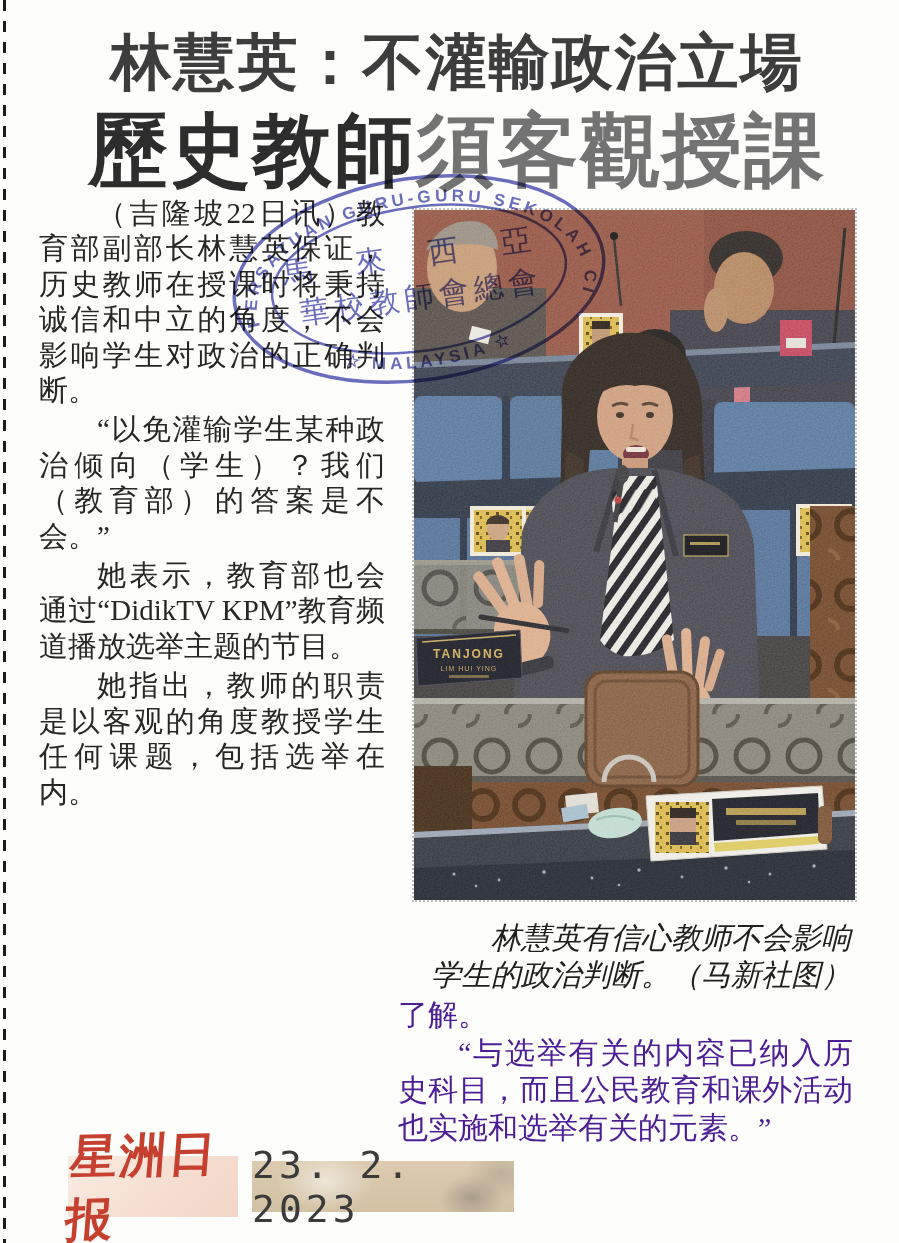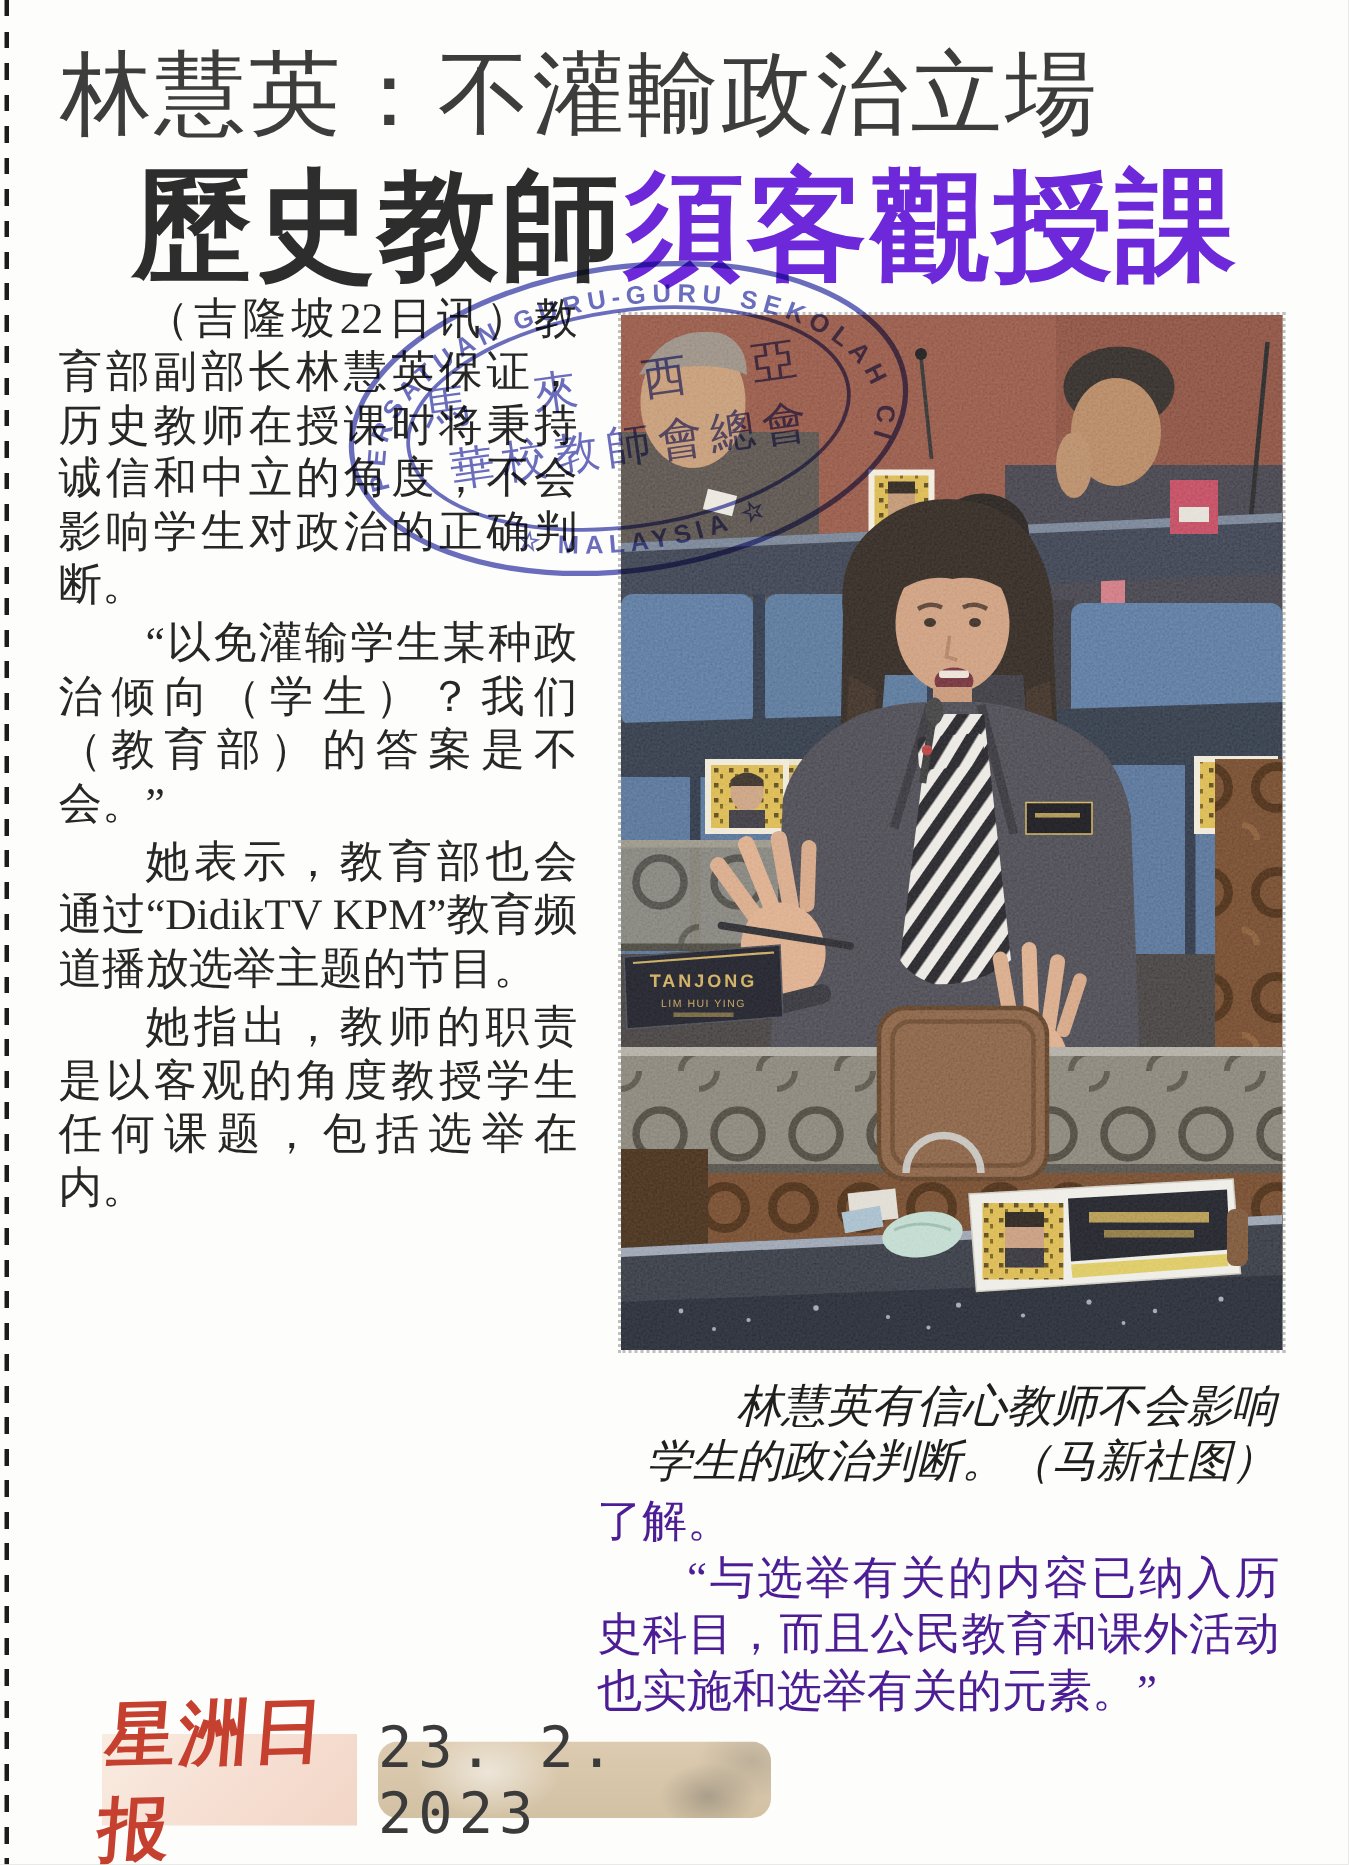--- a/index.html
+++ b/index.html
@@ -7,31 +7,31 @@
     position:relative; width:899px; height:1243px; margin:0 auto;
     background:#fdfdfb; overflow:hidden;
     font-family:"Liberation Serif", serif;
   }
   .edge-dashes {
     position:absolute; left:3px; top:0; width:3px; height:100%;
     background:repeating-linear-gradient(180deg,#1c1c1c 0 11px, transparent 11px 21px);
   }
   .headline1 {
     position:absolute; left:40px; right:25px; top:22px; margin:0;
-    white-space:nowrap;
-    font-size:61px; font-weight:400; letter-spacing:2px; color:#3d3d3d;
+    text-align:center; white-space:nowrap;
+    font-size:61px; font-weight:700; letter-spacing:2px; color:#3d3d3d;
     font-family:"Liberation Serif", serif;
   }
   .headline2 {
     position:absolute; left:35px; right:20px; top:98px; margin:0;
     text-align:center; white-space:nowrap;
     font-size:80px; font-weight:900; letter-spacing:2px; color:#2d2d2d;
     font-family:"Liberation Sans", sans-serif;
   }
-  .headline2 .red { color:#6d28d9; }
+  .headline2 .red { color:#737373; }
   .body-col {
     position:absolute; left:35px; top:192px; width:354px;
     font-size:29px; line-height:35.4px; color:#272727; text-align:justify;
   }
   .body-col p { margin:4px; text-indent:2em; }
   .photo-wrap {
     position:absolute; left:414px; top:210px; width:441px; height:690px;
     outline:2px dotted rgba(130,130,130,.5);
   }
   .photo-wrap svg { display:block; }
@@ -62,21 +62,21 @@
   }
   .footer-date {
     position:absolute; left:252px; top:1161px; width:262px; height:51px;
     background:
       radial-gradient(46px 32px at 84% 72%, rgba(118,112,104,.45), transparent 70%),
       radial-gradient(52px 36px at 95% 25%, rgba(148,138,126,.4), transparent 70%),
       radial-gradient(70px 44px at 28% 40%, rgba(255,255,255,.55), transparent 70%),
       linear-gradient(#dccbb0,#d2c1a3);
     display:flex; align-items:center; justify-content:center;
     font-family:"DejaVu Sans Mono", monospace;
-    font-size:38px; color:#3b3b3b; letter-spacing:4px;border-radius:13px;
+    font-size:38px; color:#3b3b3b; letter-spacing:4px;
   }
 </style>
 </head>
 <body>
 
 <div class="page">
 
   <div class="edge-dashes"></div>
 
   <h1 class="headline1">林慧英：不灌輸政治立場</h1>

